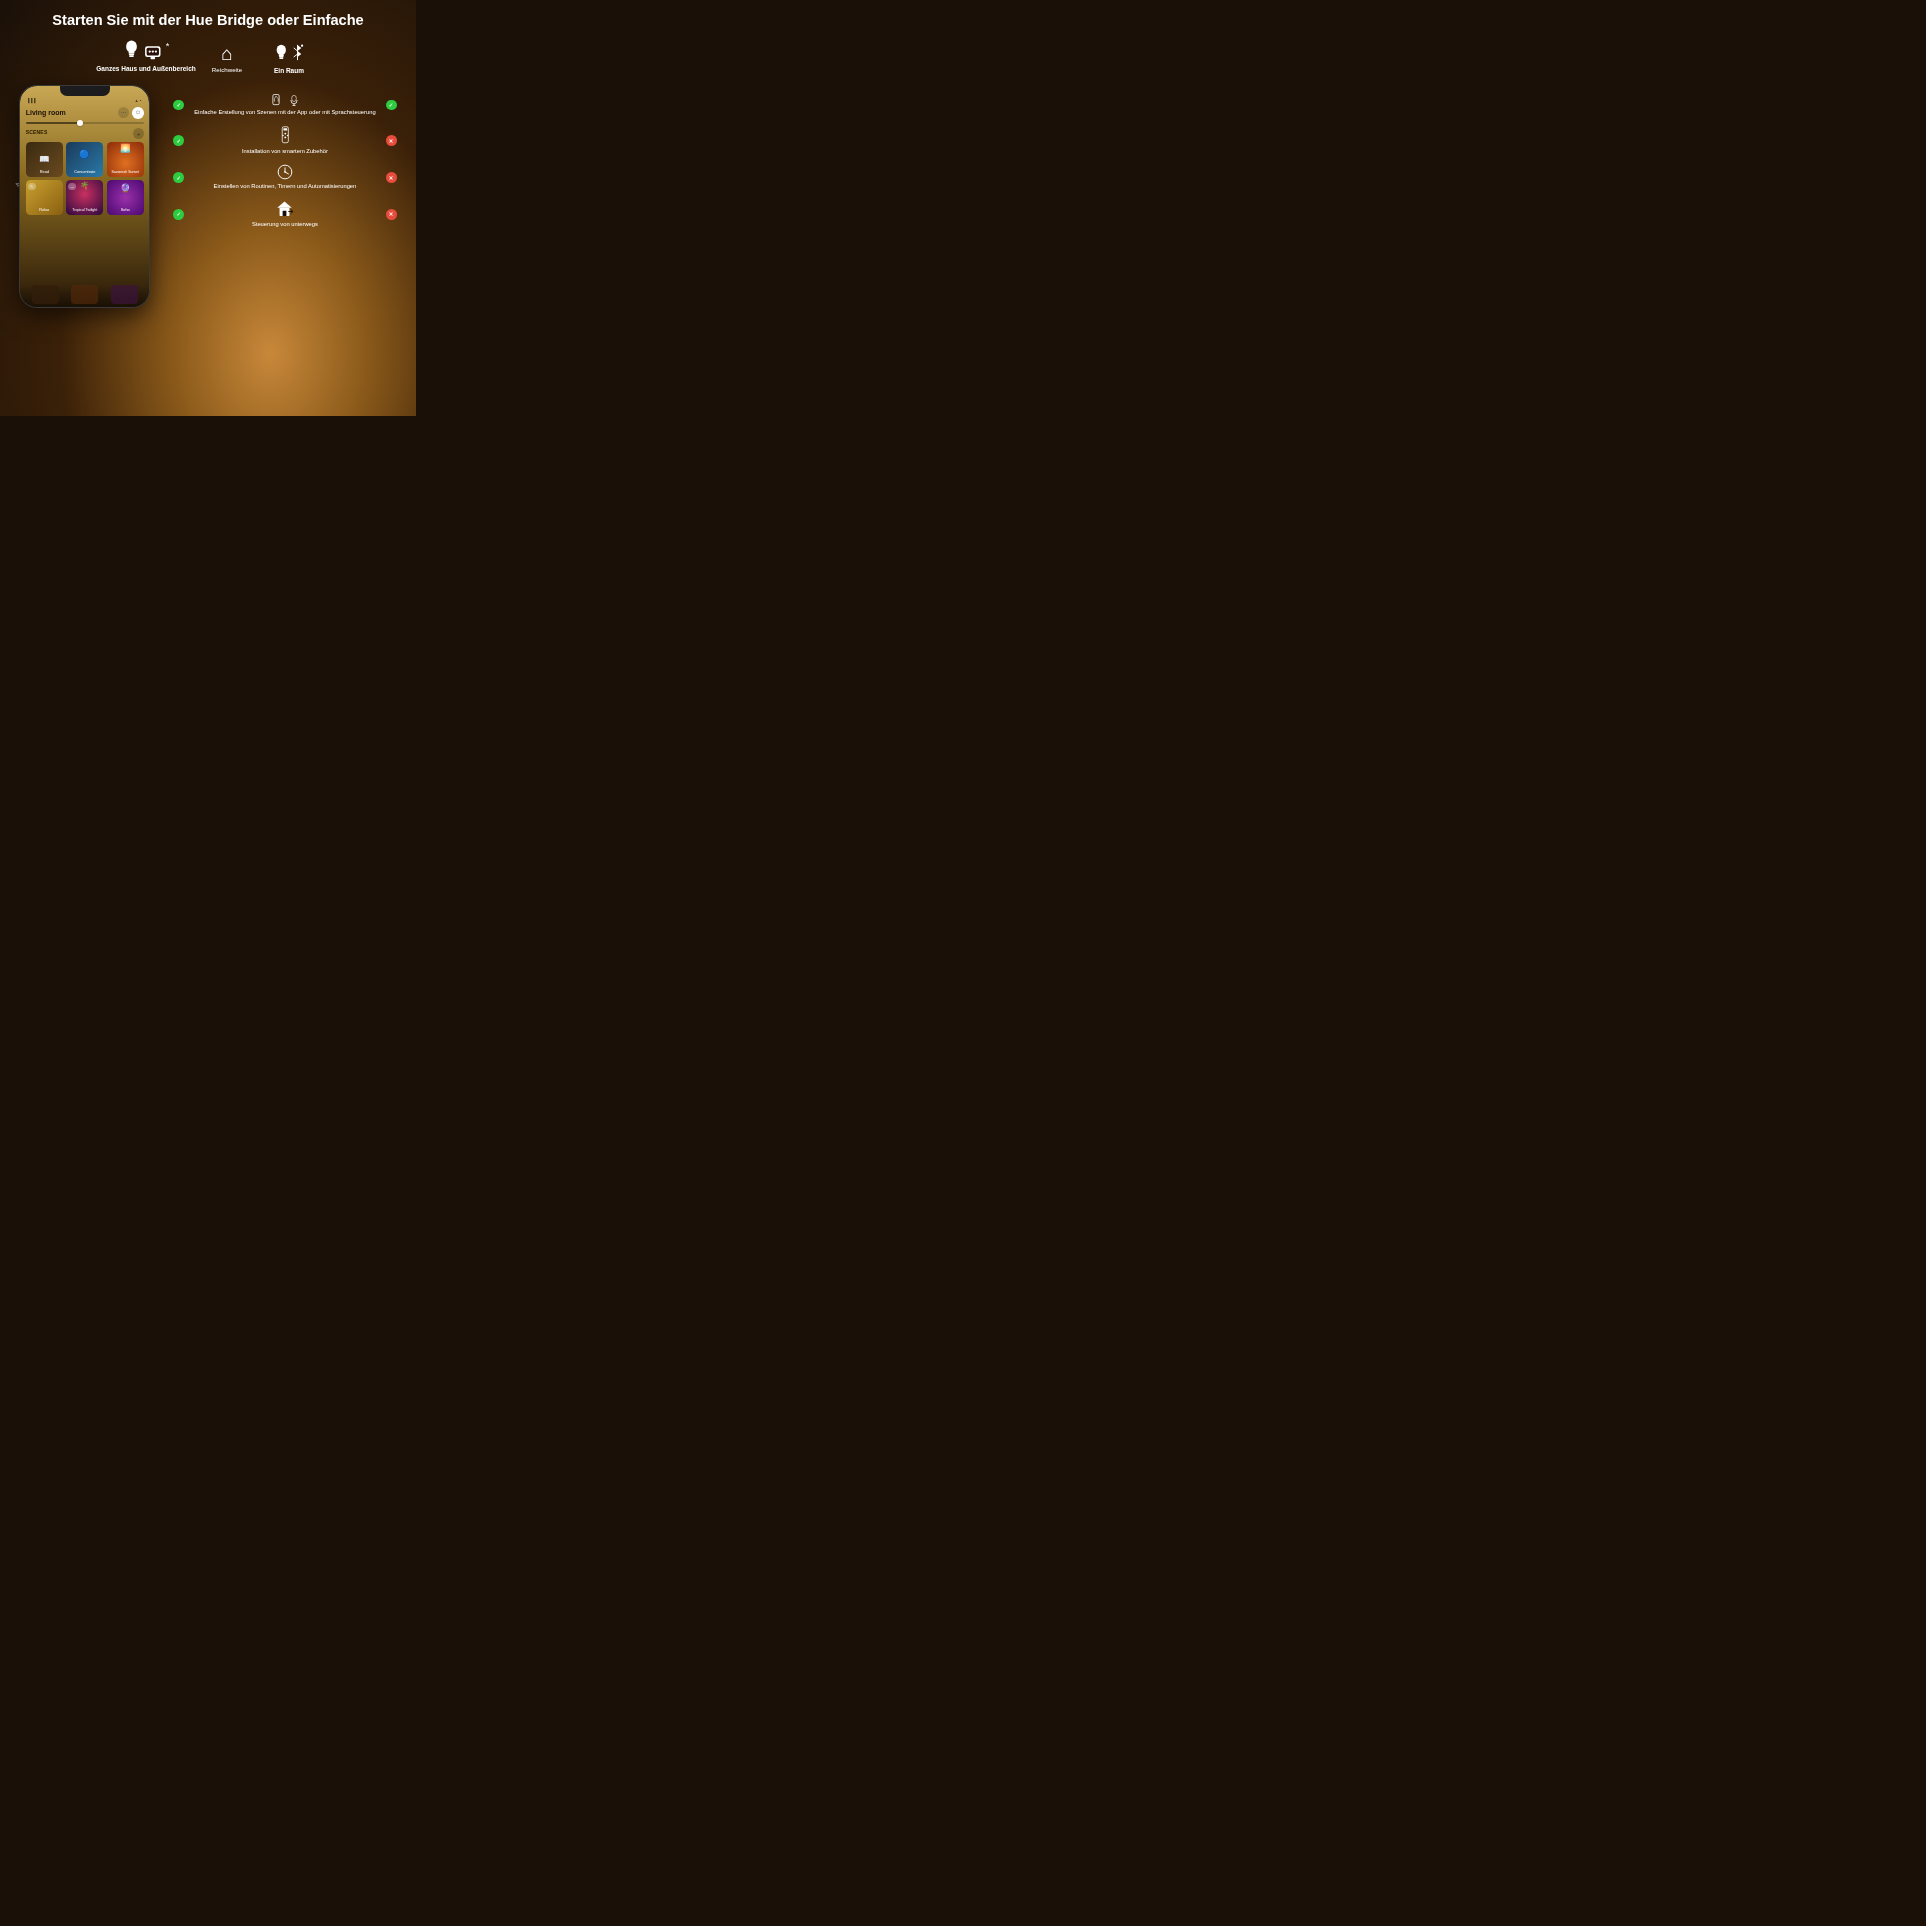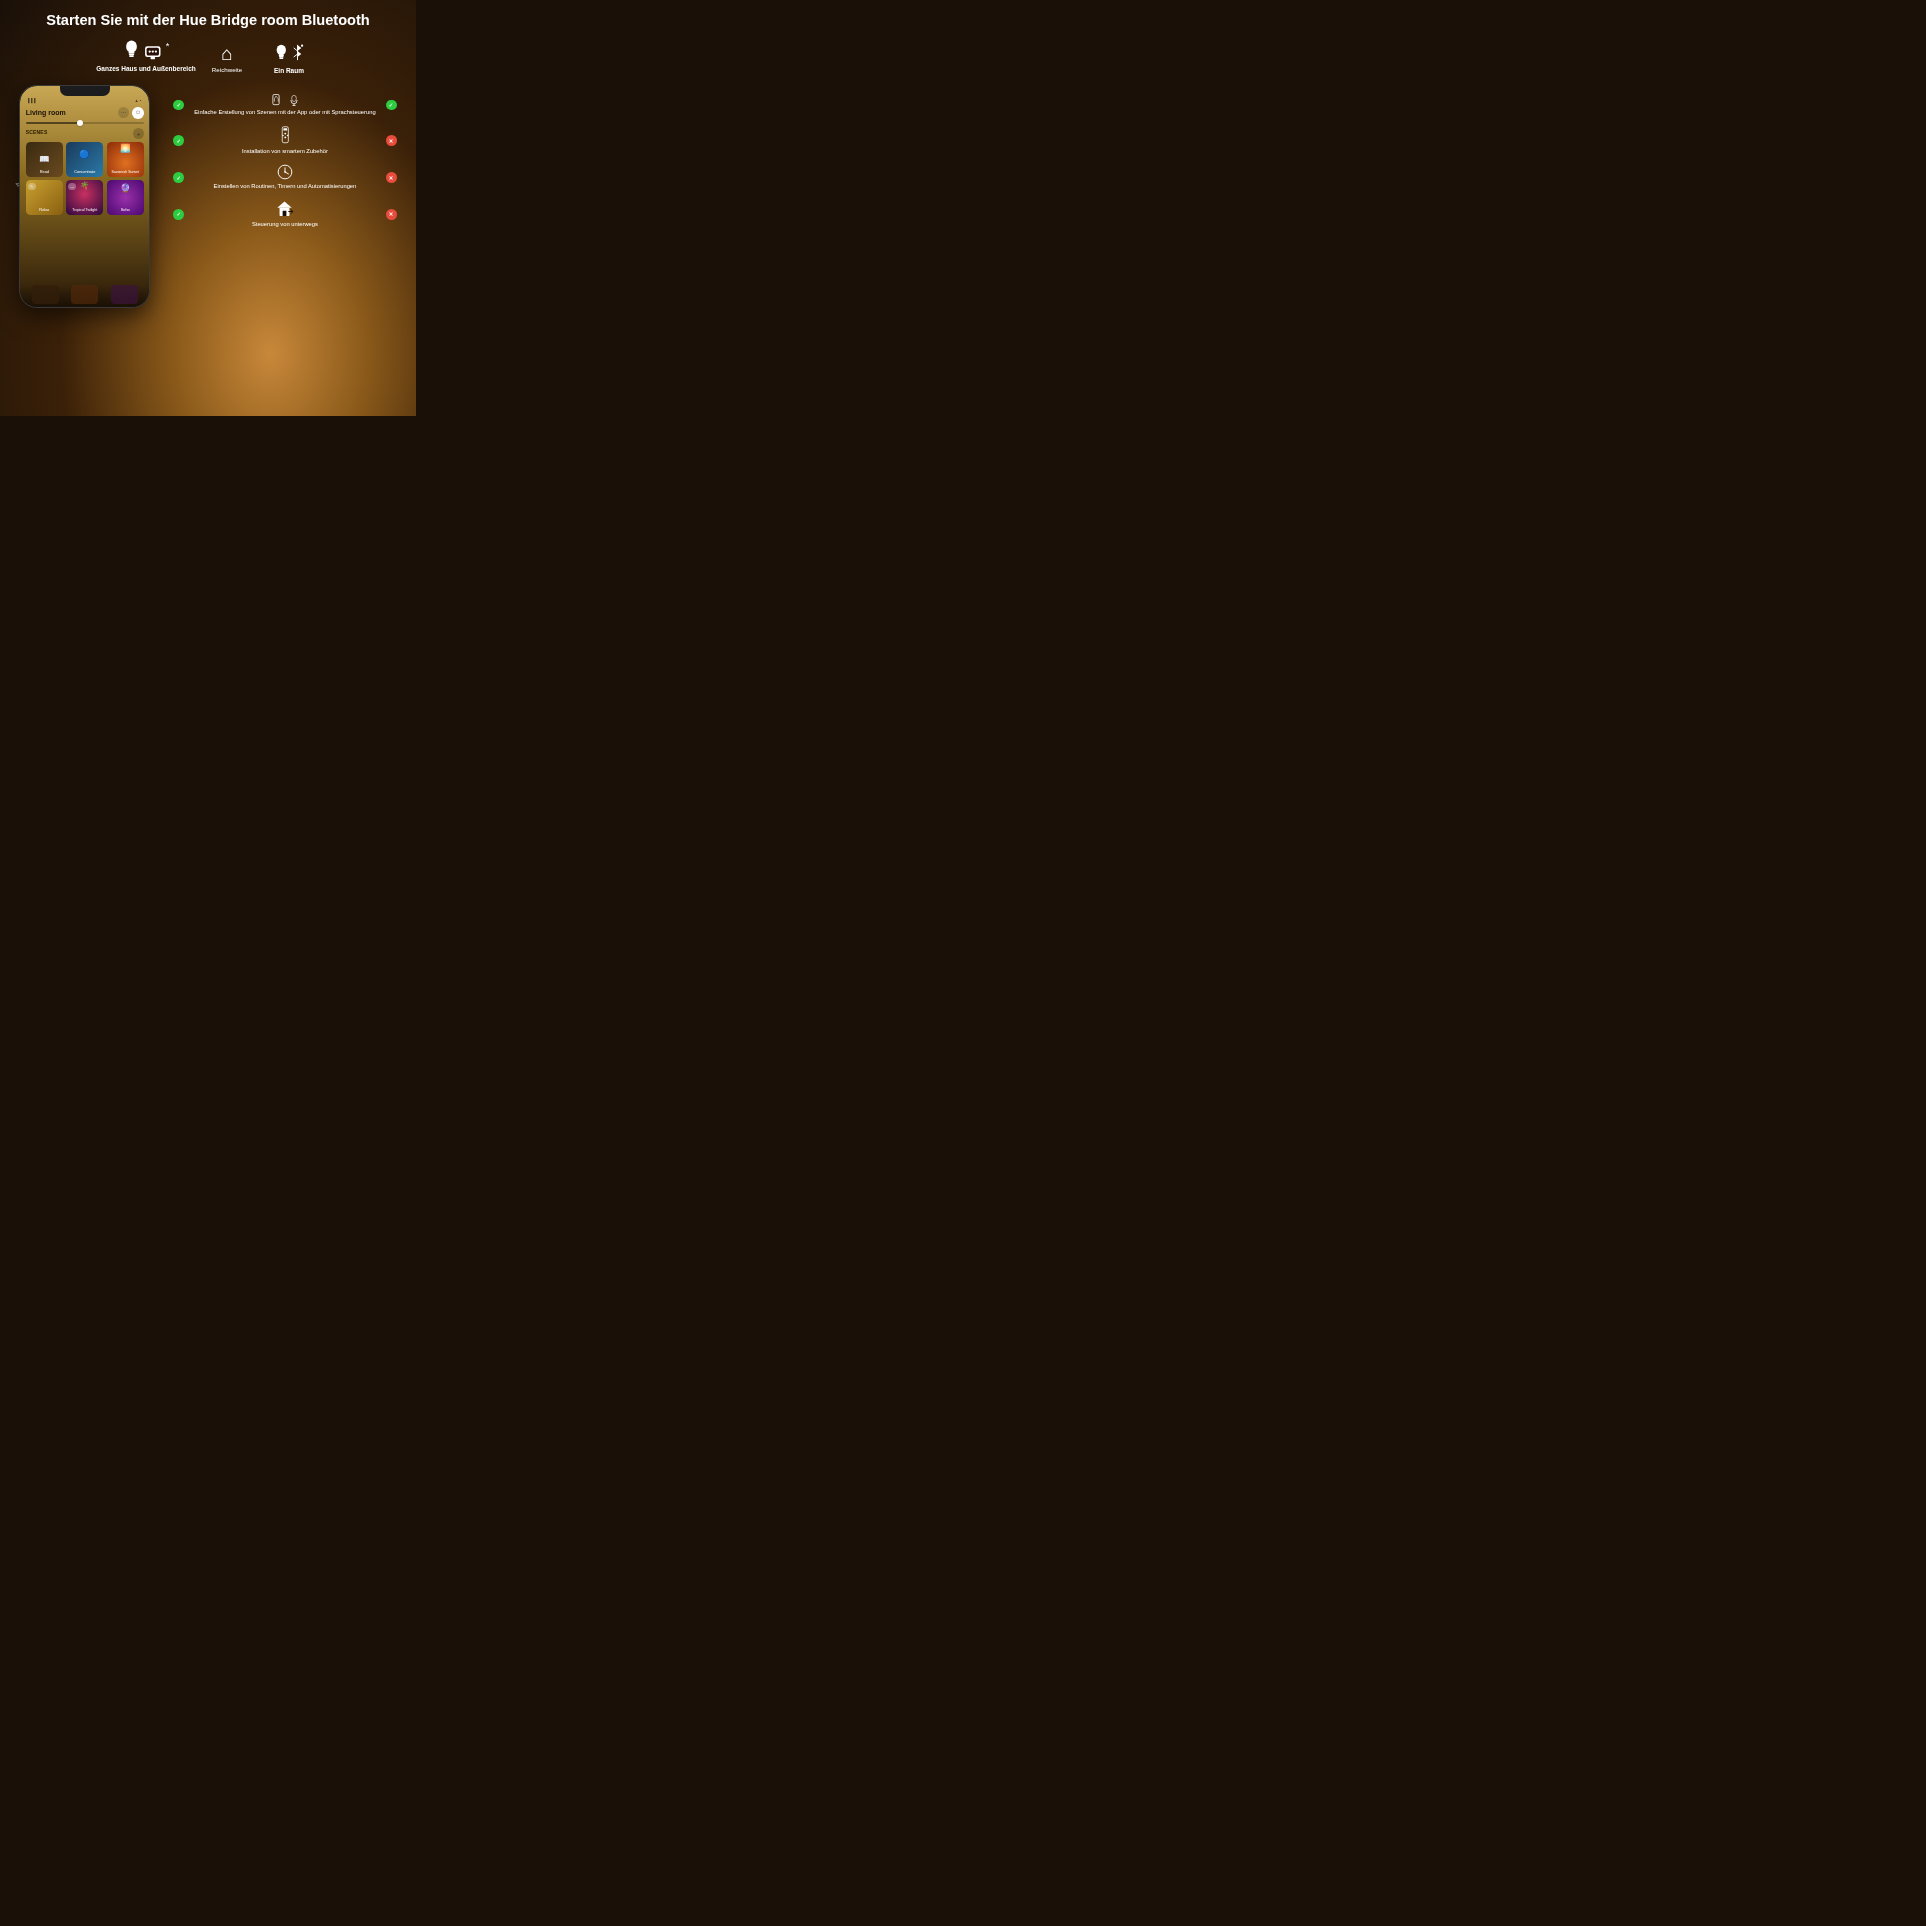--- a/index.html
+++ b/index.html
@@ -482,21 +482,21 @@
       top: 143px;
     }
   </style>
 </head>
 <body>
 
 <div class="bg"></div>
 
 <div class="content">
 
-  <h1 class="main-title">Starten Sie mit der Hue Bridge room Bluetooth</h1>
+  <h1 class="main-title">Starten Sie mit der Hue Bridge oder Einfache</h1>
 
   <div style="position: relative; margin-bottom: 11.6px;">
     <div class="top-section">
 
       <div class="bridge-column">
         <div class="bridge-icons">
 
           <svg width="17" height="22.3" viewBox="0 0 44 58" fill="white">
             <ellipse cx="22" cy="20" rx="14" ry="16"></ellipse>
             <rect x="14" y="34" width="16" height="4" rx="2" fill="white"></rect>

